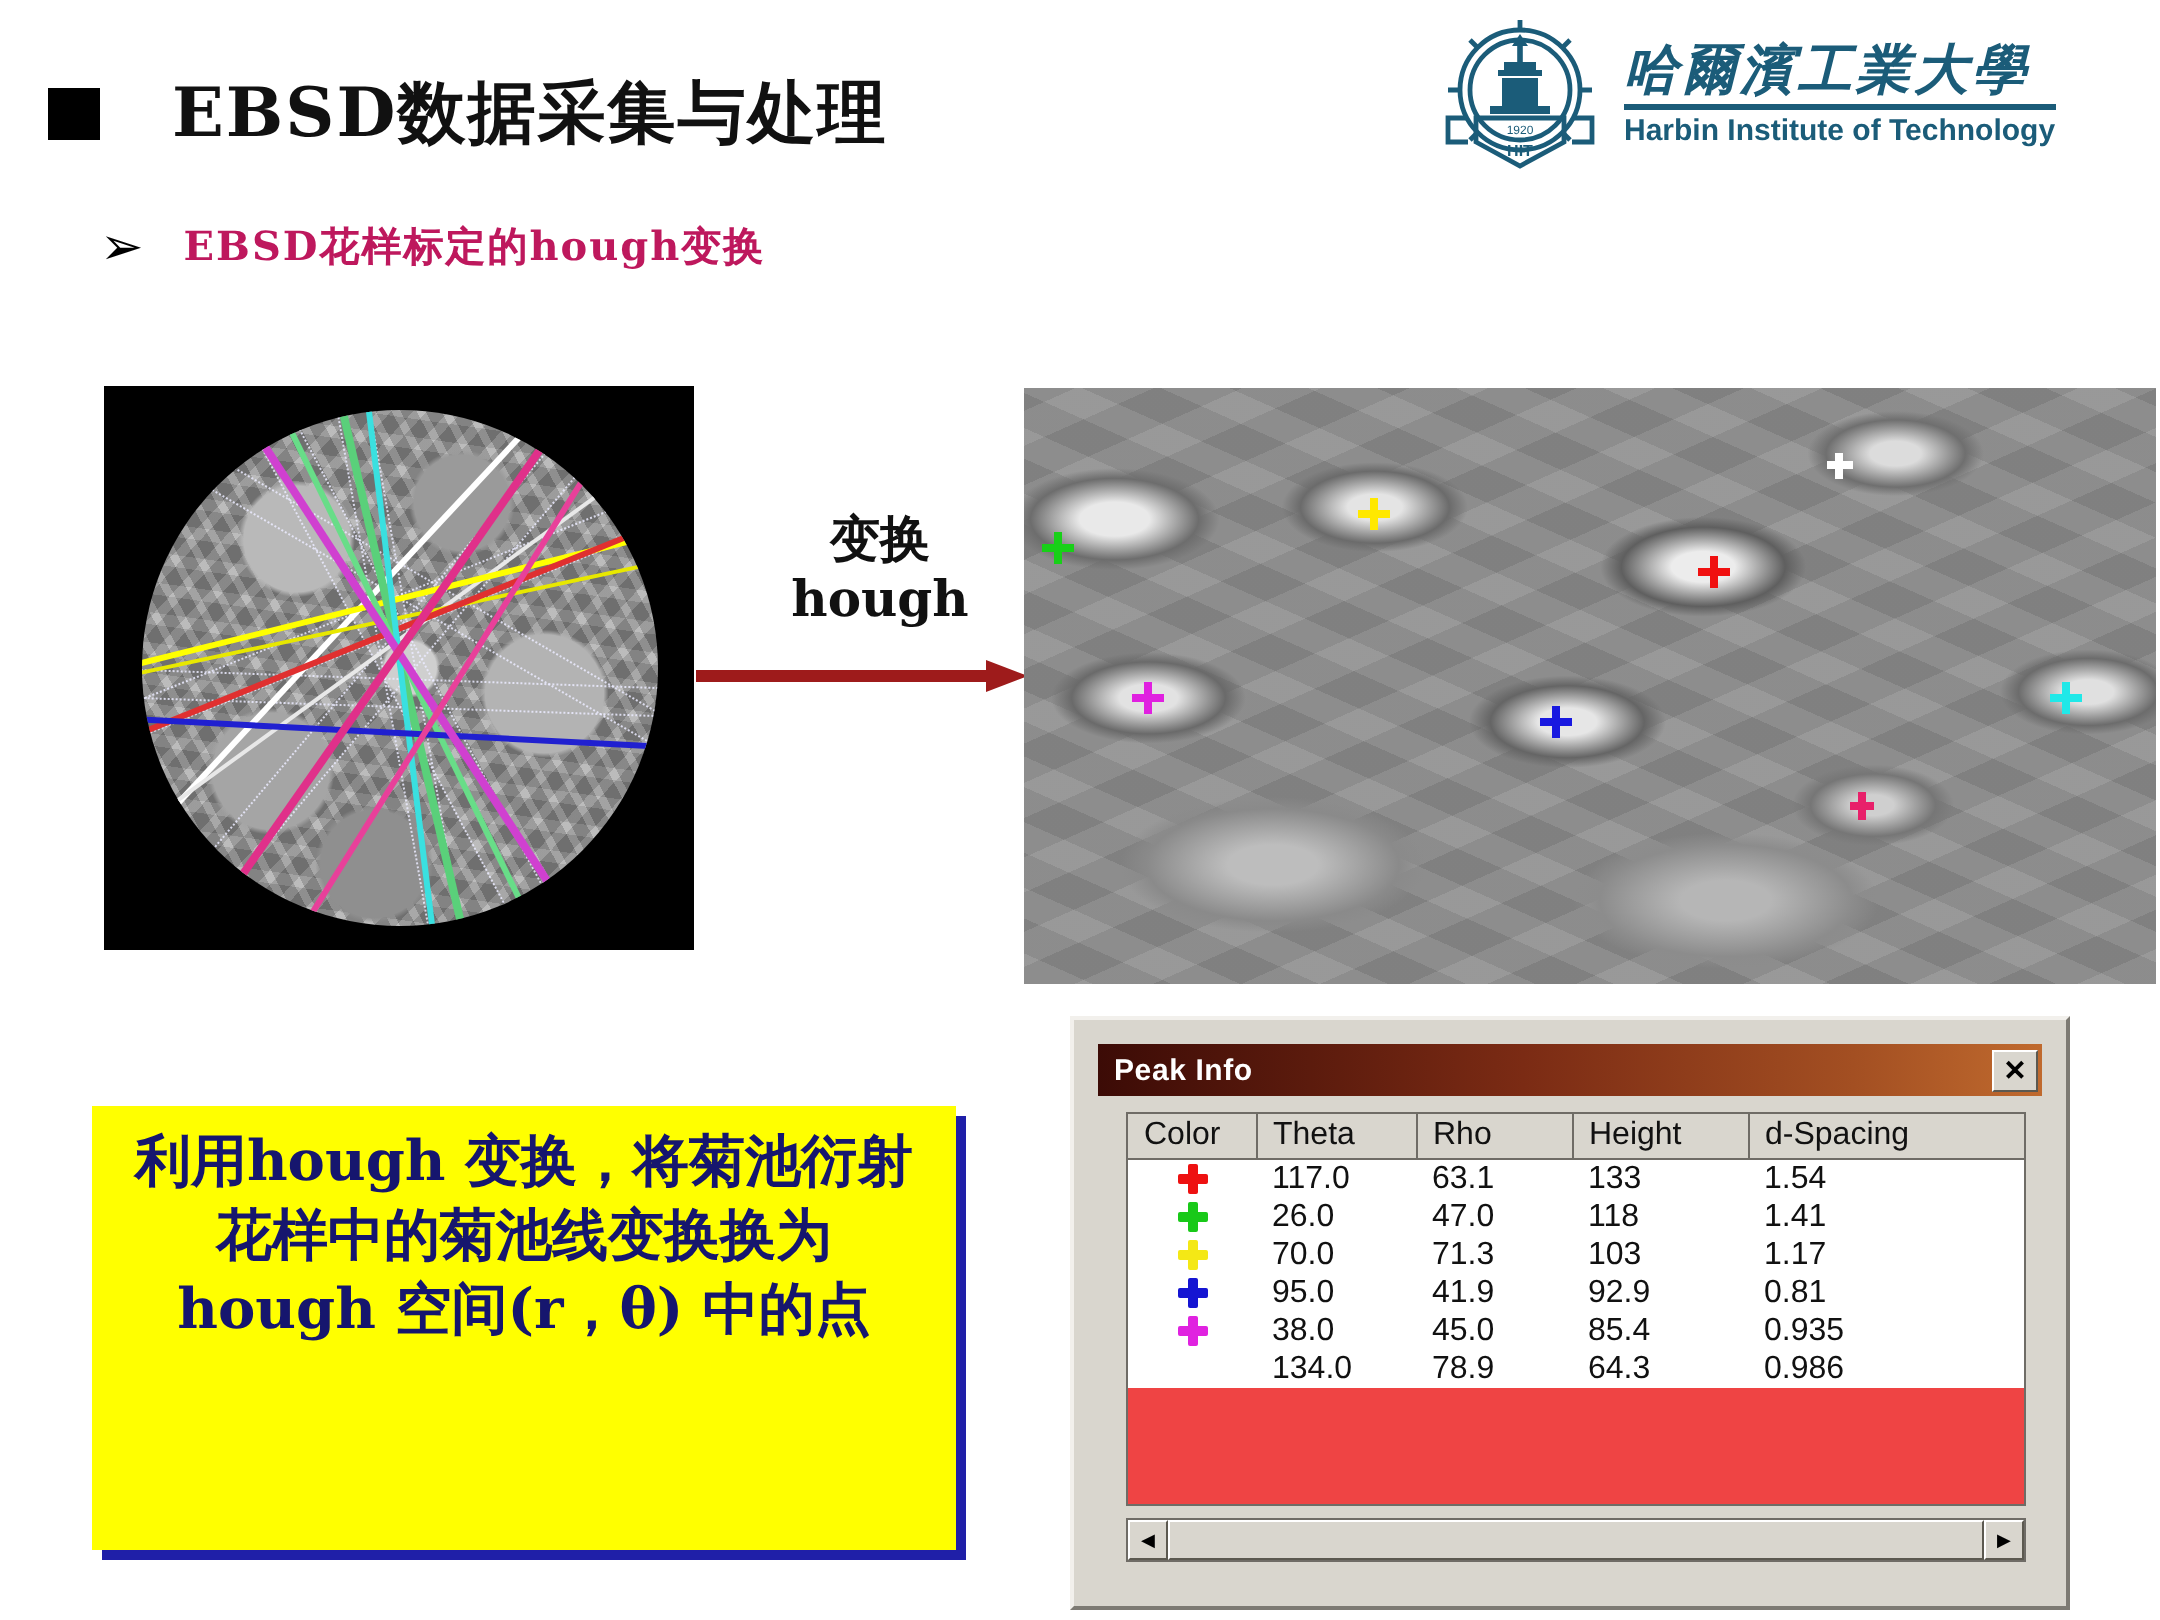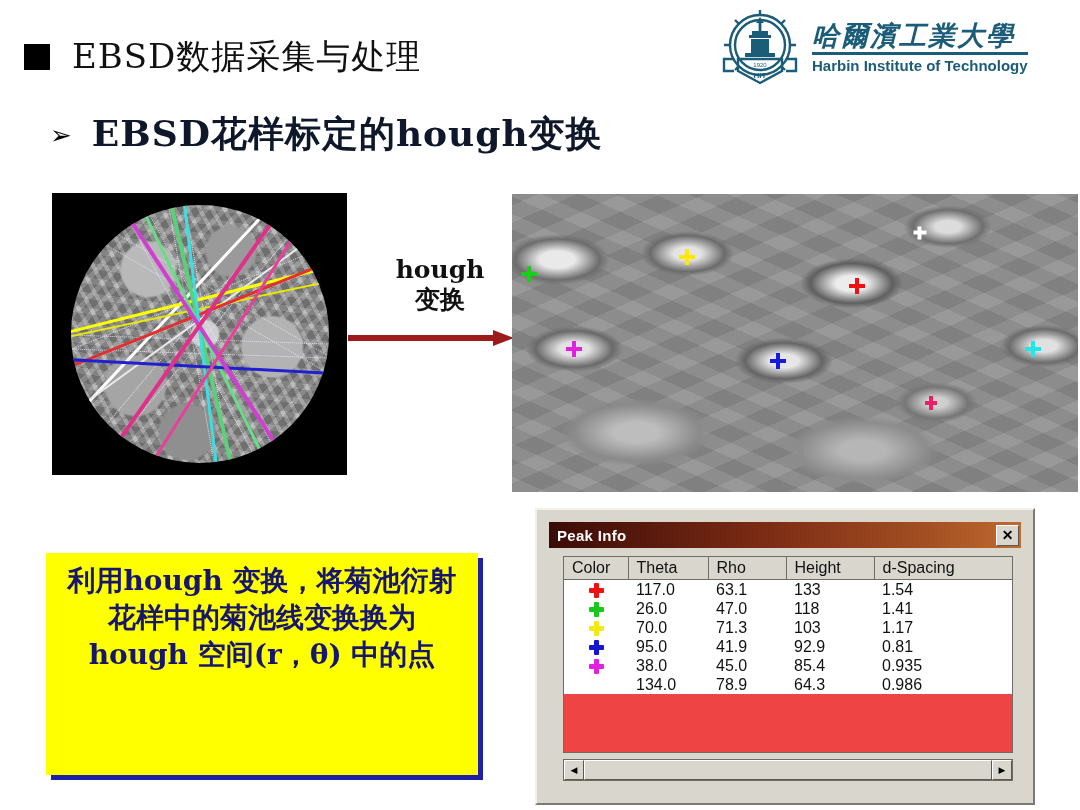--- a/index.html
+++ b/index.html
@@ -27,34 +27,34 @@
   #logo-rule{ width:100%; height:3px; background:#1b5c79; margin:2px 0 2px 0;}
   #logo-en{
     font-family:"Liberation Sans", sans-serif;
     font-size:15px; font-weight:bold; color:#1b5c79;
     white-space:nowrap;
   }
 
   #title-row{ position:absolute; left:24px; top:34px; display:flex; align-items:center; }
   #title-bullet{ width:26px; height:26px; background:#000; flex:0 0 auto;}
   #title-text{
-    margin-left:22px;
-    font-size:34px; font-weight:normal; color:#111;
+    margin-left:36px;
+    font-size:34px; font-weight:bold; color:#111;
     font-family:"DejaVu Serif", serif;
     letter-spacing:1px; white-space:nowrap;
   }
 
   #sub-row{ position:absolute; left:50px; top:110px; display:flex; align-items:center; }
   #sub-bullet{
     font-size:26px; line-height:1; color:#000; flex:0 0 auto;
     font-family:"DejaVu Sans", sans-serif;
   }
   #sub-text{
     margin-left:20px;
-    font-size:36px; font-weight:bold; color:#0f172a;
+    font-size:20px; font-weight:bold; color:#be185d;
     font-family:"DejaVu Serif", serif;
     letter-spacing:1px; white-space:nowrap;
   }
 
   
   #ebsd-image{
     position:absolute; left:52px; top:193px; width:295px; height:282px;
     background:#000; overflow:hidden;
   }
   #ebsd-disc{
@@ -255,22 +255,22 @@
     <div class="kline" style="top:46%;border-top:3px solid #68dd88;transform:rotate(64deg);"></div>
     <div class="kline" style="top:46%;border-top:3px solid #3ae0e0;transform:rotate(83deg);"></div>
     <div class="kline" style="top:62%;border-top:3px solid #2020d0;transform:rotate(3deg);"></div>
     <div class="kline" style="top:46%;border-top:4px solid #d040d0;transform:rotate(57deg);"></div>
     <div class="kline" style="top:46%;border-top:4px solid #e0308a;transform:rotate(-55deg);"></div>
     <div class="kline" style="top:70%;border-top:3px solid #e8409a;transform:rotate(-58deg);"></div>
   </div>
 </div>
 
 <div id="hough-label">
+  <div>变换</div>
   <div>hough</div>
-  <div>变换</div>
 </div>
 <div id="hough-arrow">
   <svg width="166" height="16" viewBox="0 0 166 16">
     <line x1="0" y1="8" x2="148" y2="8" stroke="#9e1b1b" stroke-width="6"></line>
     <polygon points="145,0 166,8 145,16" fill="#9e1b1b"></polygon>
   </svg>
 </div>
 
 <div id="hough-image">
   <div class="hpeak" style="color:#18d018;left:3%;top:27%;"></div>

